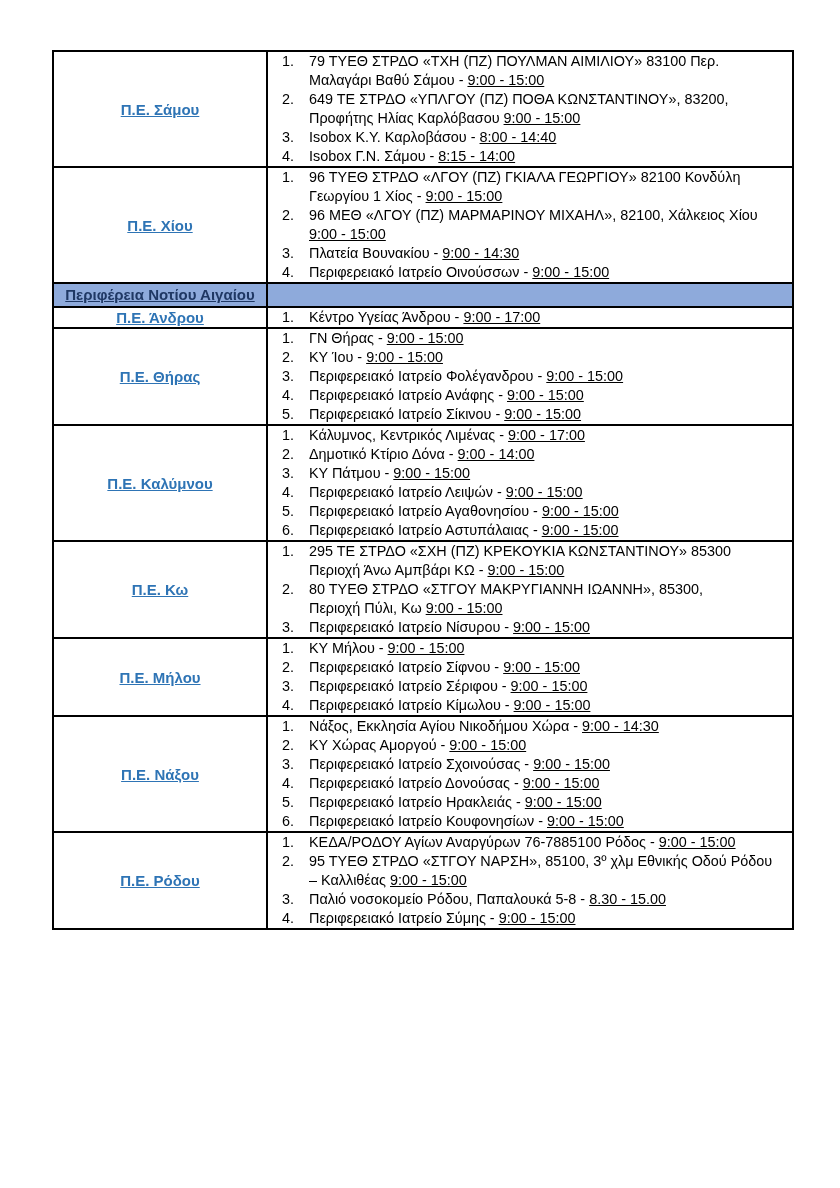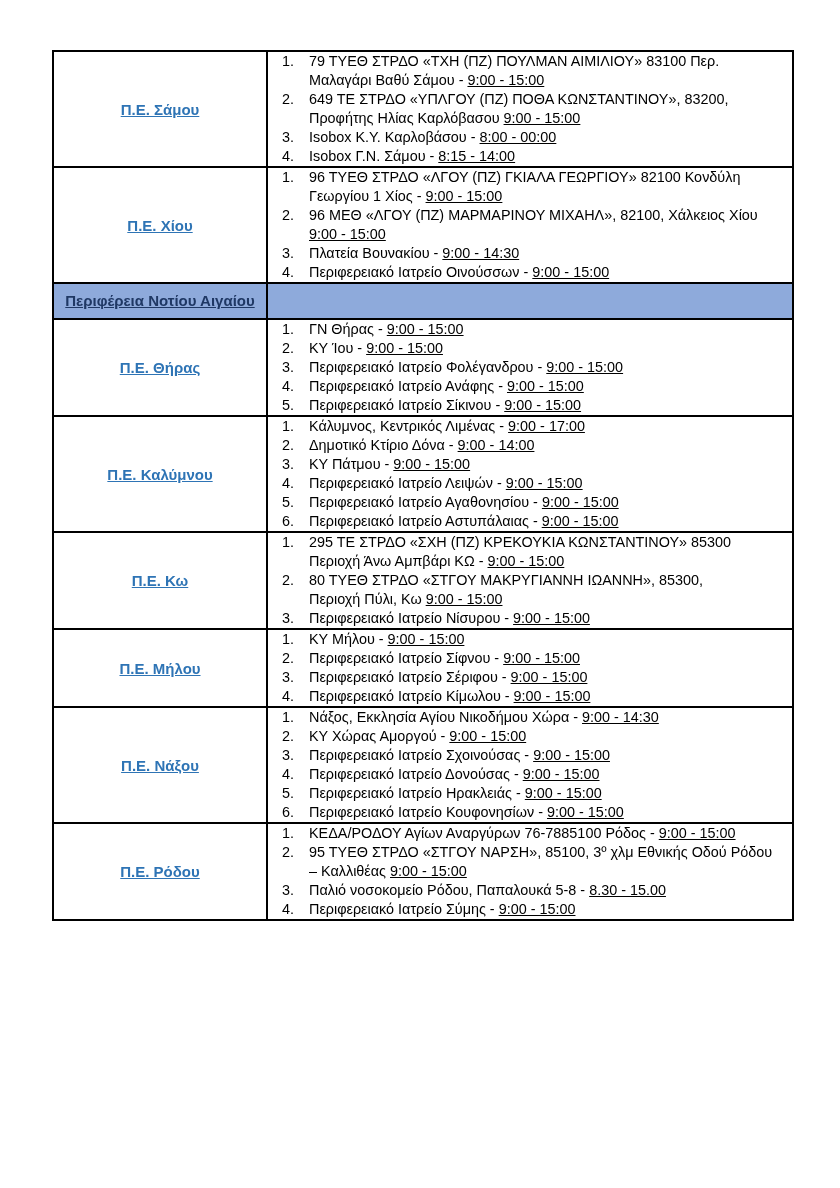--- a/index.html
+++ b/index.html
@@ -63,21 +63,21 @@
     white-space: pre-wrap;
     padding-right: 16px;
   }
   .time {
     text-decoration: underline;
   }
   tr.region-row td {
     background: var(--header-bg, #8EAADB);
   }
   tr.region-row td.label-cell {
-    padding: 8px 2px;
+    padding: 2px 2px;
   }
   .region-label {
     color: var(--header-text, #1F3864);
     font-weight: bold;
     font-size: 15px;
     line-height: 18px;
     text-decoration: underline;
   }
 </style>
 </head>
@@ -93,21 +93,21 @@
               <div class="item">
                 <span class="num">1.</span>
                 <span class="txt">79 ΤΥΕΘ ΣΤΡΔΟ «ΤΧΗ (ΠΖ) ΠΟΥΛΜΑΝ ΑΙΜΙΛΙΟΥ» 83100 Περ. Μαλαγάρι Βαθύ Σάμου - <span class="time">9:00 - 15:00</span></span>
               </div>
               <div class="item">
                 <span class="num">2.</span>
                 <span class="txt">649 ΤΕ ΣΤΡΔΟ «ΥΠΛΓΟΥ (ΠΖ) ΠΟΘΑ ΚΩΝΣΤΑΝΤΙΝΟΥ», 83200, Προφήτης Ηλίας Καρλόβασου <span class="time">9:00 - 15:00</span></span>
               </div>
               <div class="item">
                 <span class="num">3.</span>
-                <span class="txt">Isobox Κ.Υ. Καρλοβάσου - <span class="time">8:00 - 00:00</span></span>
+                <span class="txt">Isobox Κ.Υ. Καρλοβάσου - <span class="time">8:00 - 14:40</span></span>
               </div>
               <div class="item">
                 <span class="num">4.</span>
                 <span class="txt">Isobox Γ.Ν. Σάμου - <span class="time">8:15 - 14:00</span></span>
               </div>
             </td>
           </tr>
           <tr>
             <td class="label-cell"><span class="unit-label">Π.Ε. Χίου</span></td>
             <td class="items-cell">
@@ -125,20 +125,29 @@
               </div>
               <div class="item">
                 <span class="num">4.</span>
                 <span class="txt">Περιφερειακό Ιατρείο Οινούσσων - <span class="time">9:00 - 15:00</span></span>
               </div>
             </td>
           </tr>
           <tr class="region-row">
             <td class="label-cell"><span class="region-label">Περιφέρεια Νοτίου Αιγαίου</span></td>
             <td class="items-cell"></td>
+          </tr>
+          <tr>
+            <td class="label-cell"><span class="unit-label">Π.Ε. Άνδρου</span></td>
+            <td class="items-cell">
+              <div class="item">
+                <span class="num">1.</span>
+                <span class="txt">Κέντρο Υγείας Άνδρου - <span class="time">9:00 - 17:00</span></span>
+              </div>
+            </td>
           </tr>
           <tr>
             <td class="label-cell"><span class="unit-label">Π.Ε. Θήρας</span></td>
             <td class="items-cell">
               <div class="item">
                 <span class="num">1.</span>
                 <span class="txt">ΓΝ Θήρας - <span class="time">9:00 - 15:00</span></span>
               </div>
               <div class="item">
                 <span class="num">2.</span>

